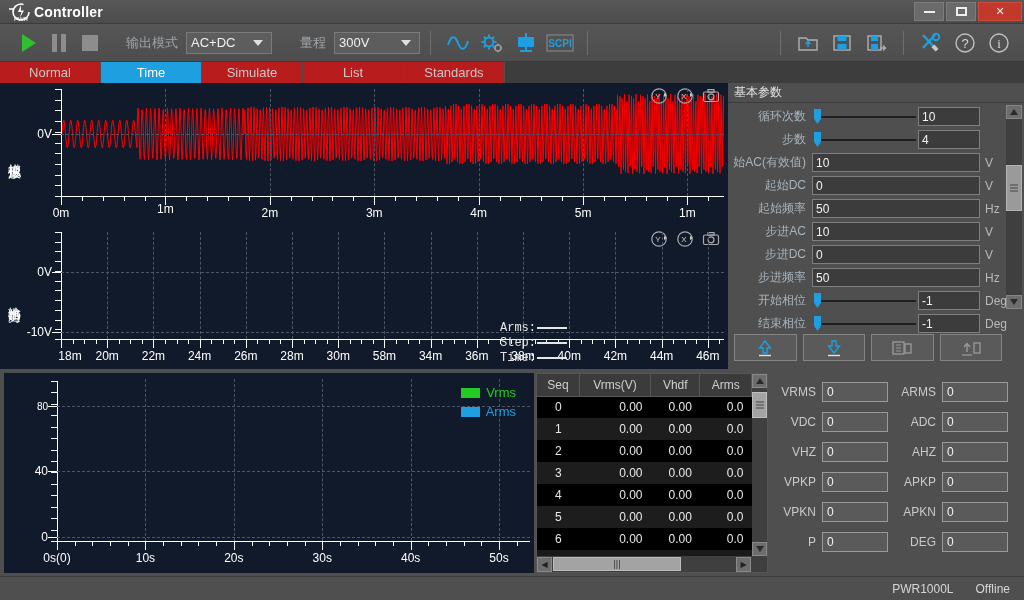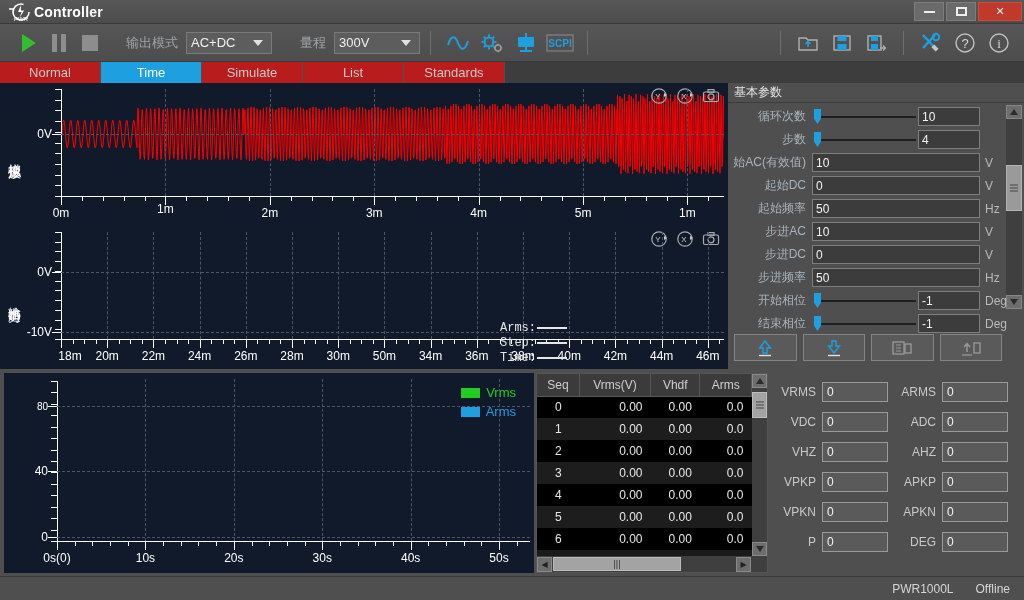--- a/index.html
+++ b/index.html
@@ -456,21 +456,21 @@
         <div style="position: absolute; left: 315.111px; top: 113px; width: 1px; height: 5px; background: rgb(255, 255, 255);"></div>
         <div style="position: absolute; left: 326.662px; top: 113px; width: 1px; height: 5px; background: rgb(255, 255, 255);"></div>
         <div style="position: absolute; left: 292.01px; top: 6px; height: 107px; border-left: 1px dashed rgb(77, 86, 104);"></div>
         <div class="xtick major" style="left: 338.213px; top: 113px; position: absolute; width: 1px; background: rgb(255, 255, 255);"></div>
         <div class="xlabel-txt" style="left: 338.213px; top: 123px;">30m</div>
         <div style="position: absolute; left: 349.763px; top: 113px; width: 1px; height: 5px; background: rgb(255, 255, 255);"></div>
         <div style="position: absolute; left: 361.314px; top: 113px; width: 1px; height: 5px; background: rgb(255, 255, 255);"></div>
         <div style="position: absolute; left: 372.864px; top: 113px; width: 1px; height: 5px; background: rgb(255, 255, 255);"></div>
         <div style="position: absolute; left: 338.213px; top: 6px; height: 107px; border-left: 1px dashed rgb(77, 86, 104);"></div>
         <div class="xtick major" style="left: 384.415px; top: 113px; position: absolute; width: 1px; background: rgb(255, 255, 255);"></div>
-        <div class="xlabel-txt" style="left: 384.415px; top: 123px;">50m</div>
+        <div class="xlabel-txt" style="left: 384.415px; top: 123px;">58m</div>
         <div style="position: absolute; left: 395.965px; top: 113px; width: 1px; height: 5px; background: rgb(255, 255, 255);"></div>
         <div style="position: absolute; left: 407.516px; top: 113px; width: 1px; height: 5px; background: rgb(255, 255, 255);"></div>
         <div style="position: absolute; left: 419.066px; top: 113px; width: 1px; height: 5px; background: rgb(255, 255, 255);"></div>
         <div style="position: absolute; left: 384.415px; top: 6px; height: 107px; border-left: 1px dashed rgb(77, 86, 104);"></div>
         <div class="xtick major" style="left: 430.617px; top: 113px; position: absolute; width: 1px; background: rgb(255, 255, 255);"></div>
         <div class="xlabel-txt" style="left: 430.617px; top: 123px;">34m</div>
         <div style="position: absolute; left: 442.167px; top: 113px; width: 1px; height: 5px; background: rgb(255, 255, 255);"></div>
         <div style="position: absolute; left: 453.718px; top: 113px; width: 1px; height: 5px; background: rgb(255, 255, 255);"></div>
         <div style="position: absolute; left: 465.268px; top: 113px; width: 1px; height: 5px; background: rgb(255, 255, 255);"></div>
         <div style="position: absolute; left: 430.617px; top: 6px; height: 107px; border-left: 1px dashed rgb(77, 86, 104);"></div>

